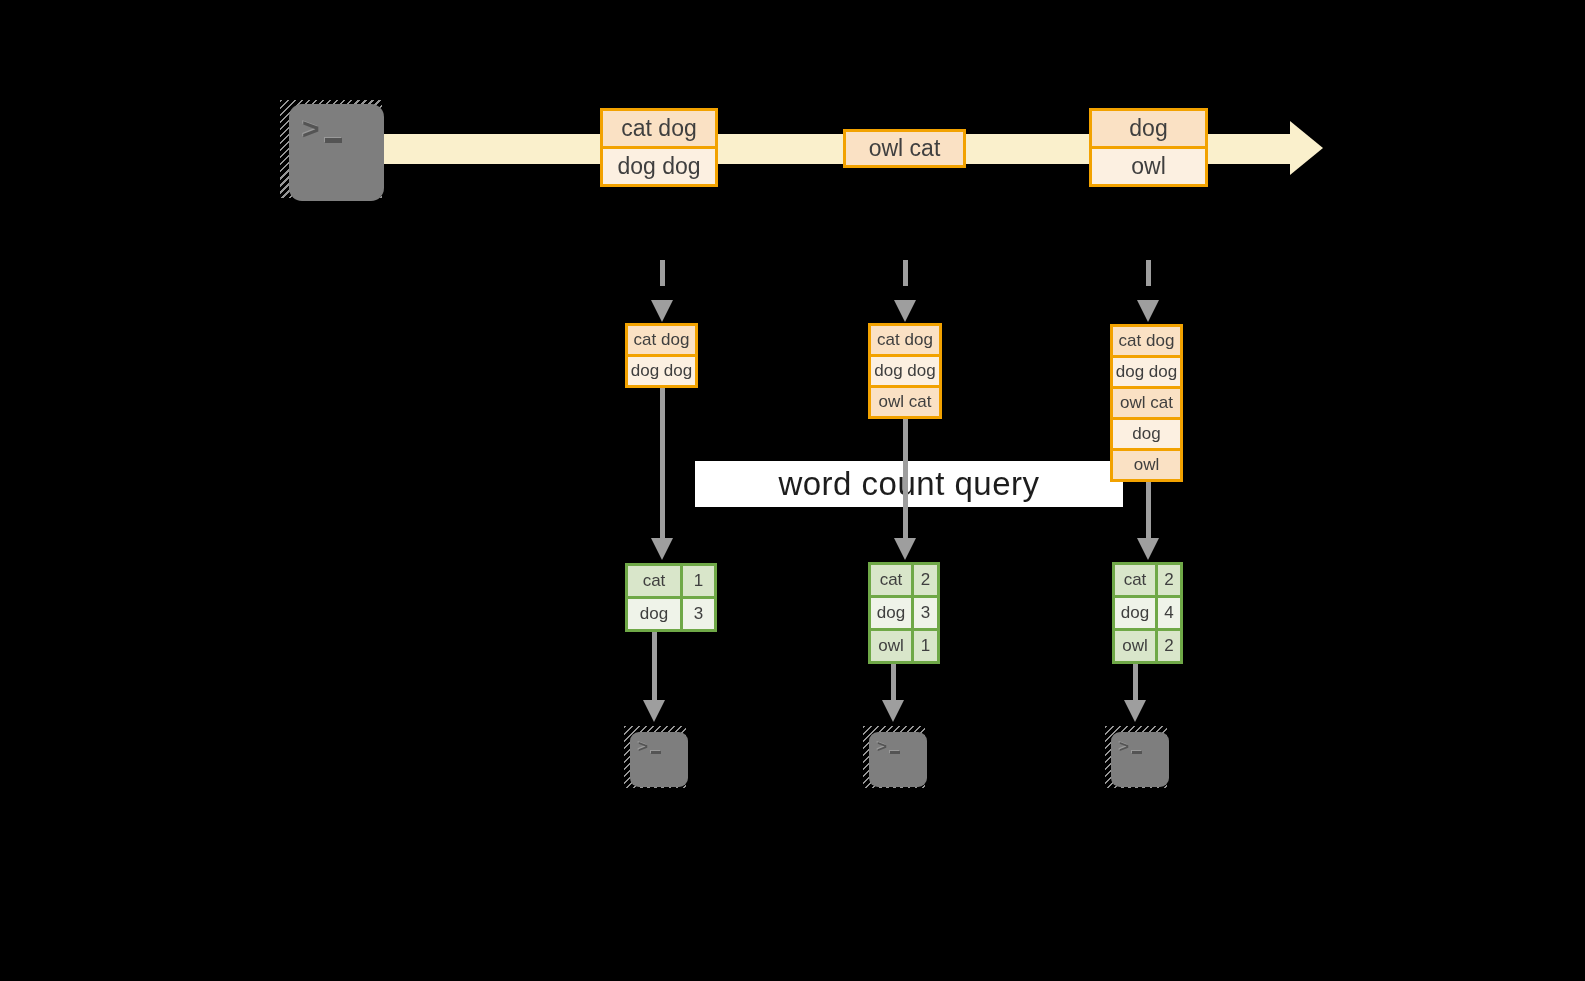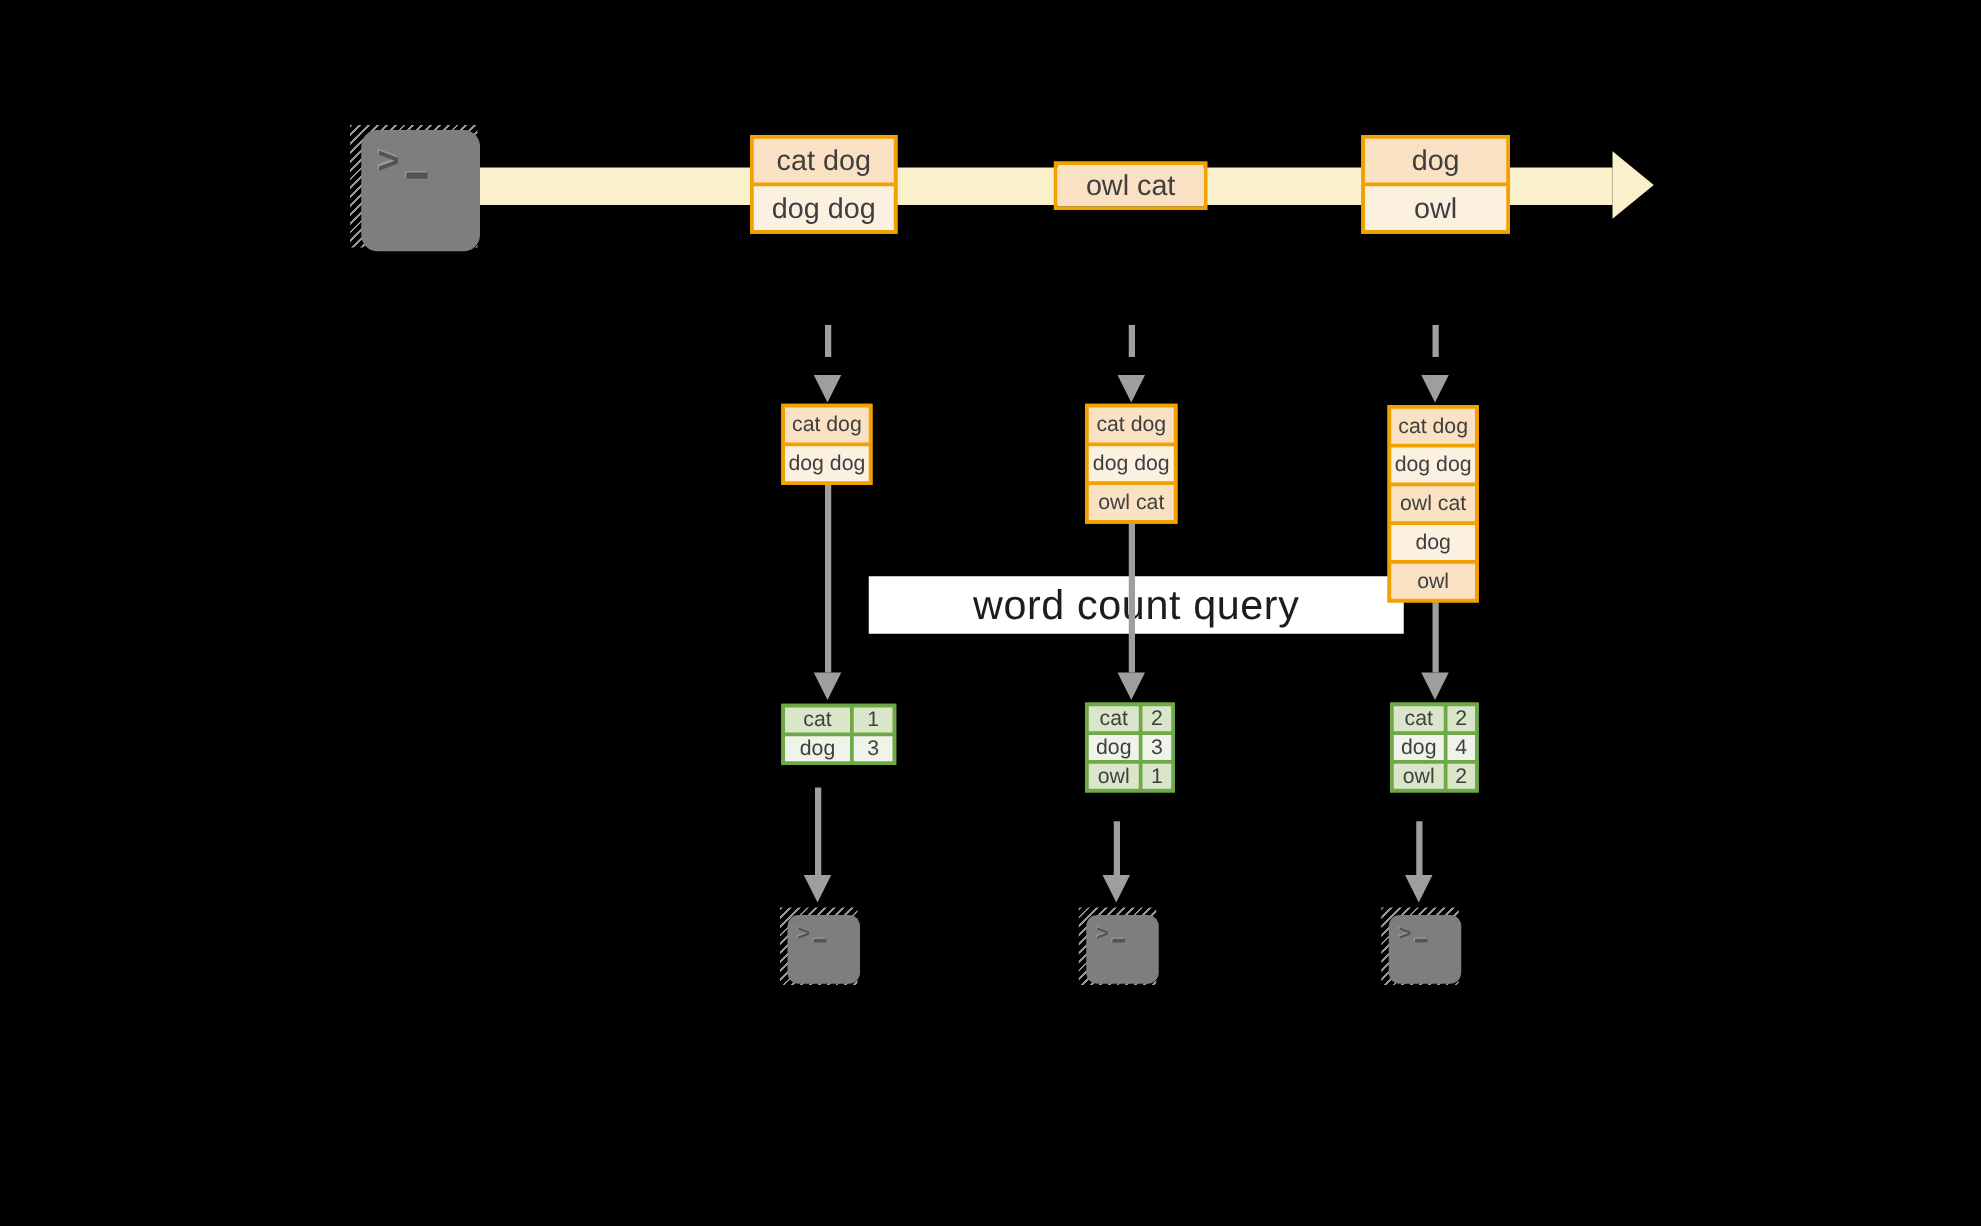--- a/index.html
+++ b/index.html
@@ -39,21 +39,21 @@
   .vdash{width:5px;background:repeating-linear-gradient(180deg,#9E9E9E 0 26px,transparent 26px 46px);z-index:3;}
   .head-down{width:0;height:0;border-left:11px solid transparent;border-right:11px solid transparent;
              border-top:22px solid #9E9E9E;z-index:3;}
 
   
   .banner{background:#FFFFFF;z-index:2;display:flex;align-items:center;justify-content:center;}
   .banner .lbl{font-size:33px;color:#1D1D1D;letter-spacing:.5px;}
 
   
   .gtable{background:#6FA847;border:3px solid #6FA847;display:grid;gap:3px;z-index:4;box-sizing:border-box;}
-  .gcell{display:flex;align-items:center;justify-content:center;font-size:17px;height:20px;}
+  .gcell{display:flex;align-items:center;justify-content:center;font-size:17px;height:30px;}
   .gfill-a{background:#D9E6CA;}
   .gfill-b{background:#EFF3E9;}
 </style>
 </head>
 <body>
 
 <div class="canvas">
 
   <div class="abs band" style="left:371px;top:134px;width:919px;height:30px;"></div>
   <div class="abs band-head" style="left:1290px;top:121px;"></div>

